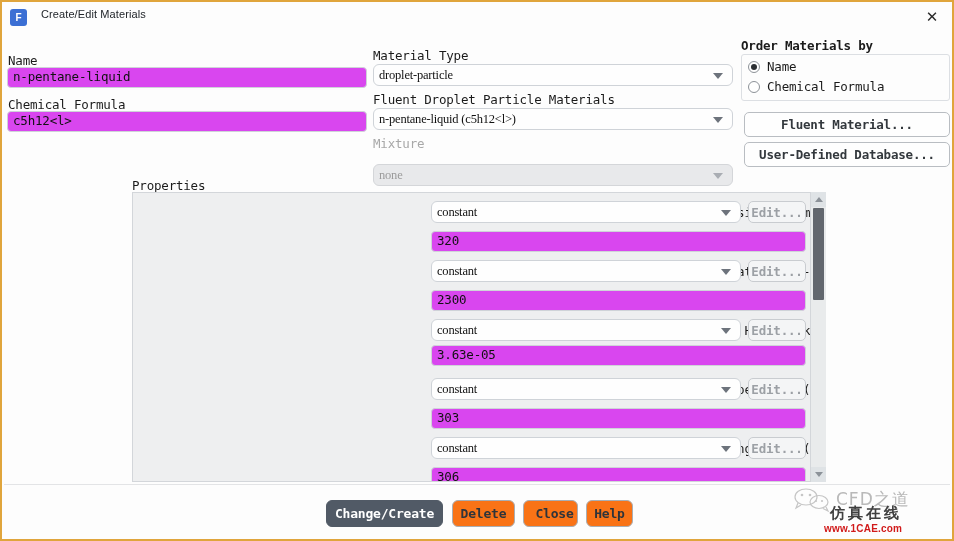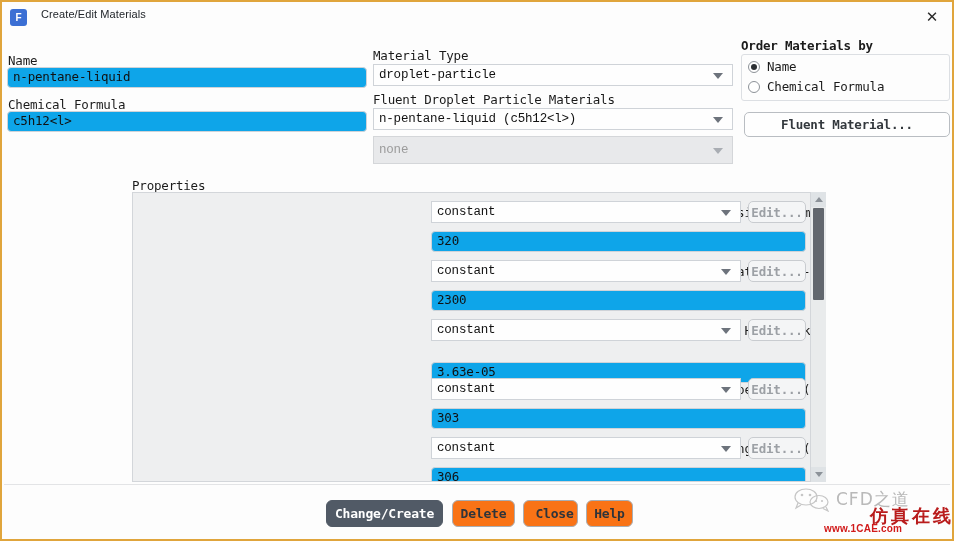--- a/index.html
+++ b/index.html
@@ -47,33 +47,33 @@
   .lbl{
     position:absolute;
     font-size:12.5px;color:#1b1b1b;
     font-family:"DejaVu Sans Mono","Liberation Mono",monospace;
     letter-spacing:-0.2px;white-space:nowrap;
   }
   .lbl.dim{color:#a8a8a8;}
 
   .tfield{
     position:absolute;box-sizing:border-box;
-    background:#0ea5e9;border:1px solid #cfd3d8;border-radius:4px;
+    background:#d946ef;border:1px solid #cfd3d8;border-radius:4px;
     font-size:12.5px;color:#111;
     font-family:"DejaVu Sans Mono","Liberation Mono",monospace;
     padding:4px 5px;line-height:1;
     display:flex;align-items:center;
     letter-spacing:-0.2px;
   }
 
   .combo{
     position:absolute;box-sizing:border-box;
-    background:#fefefe;border:1px solid #cfd3d8;border-radius:0;
+    background:#fefefe;border:1px solid #cfd3d8;border-radius:6px;
     font-size:12.5px;color:#111;
-    font-family:Liberation Mono, monospace;
+    font-family:Liberation Serif, serif;
     padding:0 5px;display:flex;align-items:center;
     letter-spacing:-0.2px;cursor:pointer;
   }
   .combo.disabled{background:#e8e9eb;color:#9b9b9b;border-color:#d4d6d9;cursor:default;}
   .combo .arrow{
     position:absolute;right:9px;top:50%;margin-top:-2px;
     width:0;height:0;border-left:5px solid transparent;
     border-right:5px solid transparent;border-top:6px solid #6d737c;
   }
   .combo.disabled .arrow{border-top-color:#a9adb3;}
@@ -155,21 +155,21 @@
     font-size:44px;font-weight:bold;color:#000;opacity:.045;
     letter-spacing:2px;pointer-events:none;user-select:none;
   }
   .wm-br{position:absolute;left:790px;top:484px;width:160px;height:54px;pointer-events:none;user-select:none;}
   .wm-cn1{
     position:absolute;left:44px;top:2px;font-family:"DejaVu Sans",sans-serif;
     font-size:17px;color:#b9b9b9;letter-spacing:1px;white-space:nowrap;
   }
   .wm-cn2{
     position:absolute;left:38px;top:18px;font-family:"DejaVu Sans",sans-serif;
-    font-size:18px;font-weight:bold;color:#b91c1c;letter-spacing:3px;white-space:nowrap;margin-left:40px;
+    font-size:15px;font-weight:bold;color:#404040;letter-spacing:3px;white-space:nowrap;
   }
   .wm-url{
     position:absolute;left:32px;top:37px;font-family:"Liberation Sans",sans-serif;
     font-size:10px;font-weight:bold;color:#d11a1a;letter-spacing:.2px;white-space:nowrap;
   }
   .wm-chat{position:absolute;left:0px;top:2px;width:40px;height:24px;}
 </style>
 </head>
 <body>
 
@@ -193,38 +193,39 @@
     <span class="arrow"></span>
   </div>
 
   <div class="lbl" style="left:371px;top:90px;">Fluent Droplet Particle Materials</div>
   <div class="combo" style="left:371px;top:106px;width:360px;height:22px;">
     <span>n-pentane-liquid (c5h12&lt;l&gt;)</span>
     <span class="arrow"></span>
   </div>
 
   <div class="lbl dim" style="left:371px;top:134px;text-align:center;">Mixture</div>
-  <div class="combo disabled" style="left:371px;top:134px;width:360px;height:28px;align-items:center;">
+  <div class="combo disabled" style="left:371px;top:162px;width:360px;height:22px;align-items:center;">
     <span>none</span>
     <span class="arrow"></span>
   </div>
 
   <div class="lbl" style="left:739px;top:36px;font-weight:bold;">Order Materials by</div>
   <div class="group-box" style="left:739px;top:52px;width:209px;height:47px;"></div>
 
   <div class="radio-row" style="left:746px;top:57px;">
     <span class="radio on"></span>
     <span class="radio-lbl">Name</span>
   </div>
   <div class="radio-row" style="left:746px;top:77px;">
     <span class="radio"></span>
     <span class="radio-lbl">Chemical Formula</span>
   </div>
 
   <div class="btn" style="left:742px;top:110px;width:206px;height:25px;">Fluent Material...</div>
+  <div class="btn" style="left:742px;top:140px;width:206px;height:25px;">User-Defined Database...</div>
 
   <div class="wm-center">1CAE.COM</div>
 
   <div class="props-label">Properties</div>
   <div class="props-panel">
 
     <div class="prop-label" style="top:12px;width:294px;">Density (kg/m3)</div>
     <div class="combo" style="left:298px;top:8px;width:310px;height:22px;">
       <span>constant</span>
       <span class="arrow"></span>
@@ -239,21 +240,21 @@
     </div>
     <div class="btn" style="left:615px;top:67px;width:58px;height:22px;color:#9ca0a5;border-color:#c9ccd0;background:#f4f5f6;">Edit...</div>
     <div class="tfield" style="left:298px;top:97px;width:375px;height:21px;">2300</div>
 
     <div class="prop-label" style="top:130px;width:294px;">Latent Heat (j/kg)</div>
     <div class="combo" style="left:298px;top:126px;width:310px;height:22px;">
       <span>constant</span>
       <span class="arrow"></span>
     </div>
     <div class="btn" style="left:615px;top:126px;width:58px;height:22px;color:#9ca0a5;border-color:#c9ccd0;background:#f4f5f6;">Edit...</div>
-    <div class="tfield" style="left:298px;top:169px;width:375px;height:21px;">3.63e-05</div>
+    <div class="tfield" style="left:298px;top:152px;width:375px;height:21px;">3.63e-05</div>
 
     <div class="prop-label" style="top:189px;width:294px;">Vaporization Temperature (k)</div>
     <div class="combo" style="left:298px;top:185px;width:310px;height:22px;">
       <span>constant</span>
       <span class="arrow"></span>
     </div>
     <div class="btn" style="left:615px;top:185px;width:58px;height:22px;color:#9ca0a5;border-color:#c9ccd0;background:#f4f5f6;">Edit...</div>
     <div class="tfield" style="left:298px;top:215px;width:375px;height:21px;">303</div>
 
     <div class="prop-label" style="top:248px;width:294px;">Boiling Point (k)</div>

